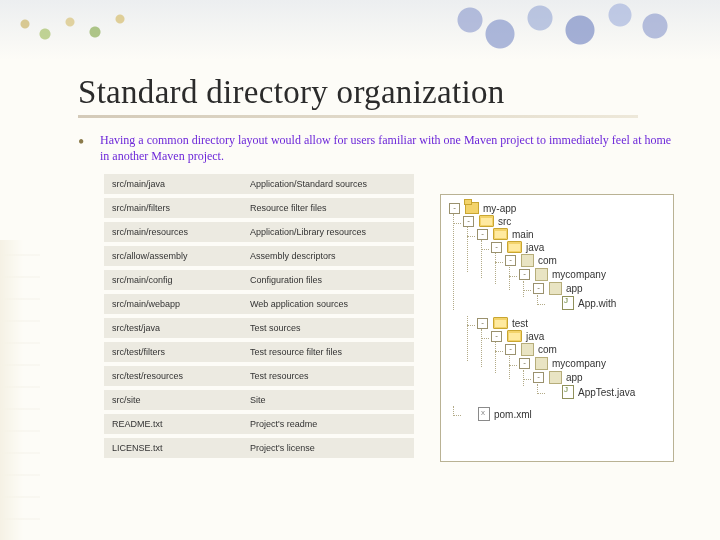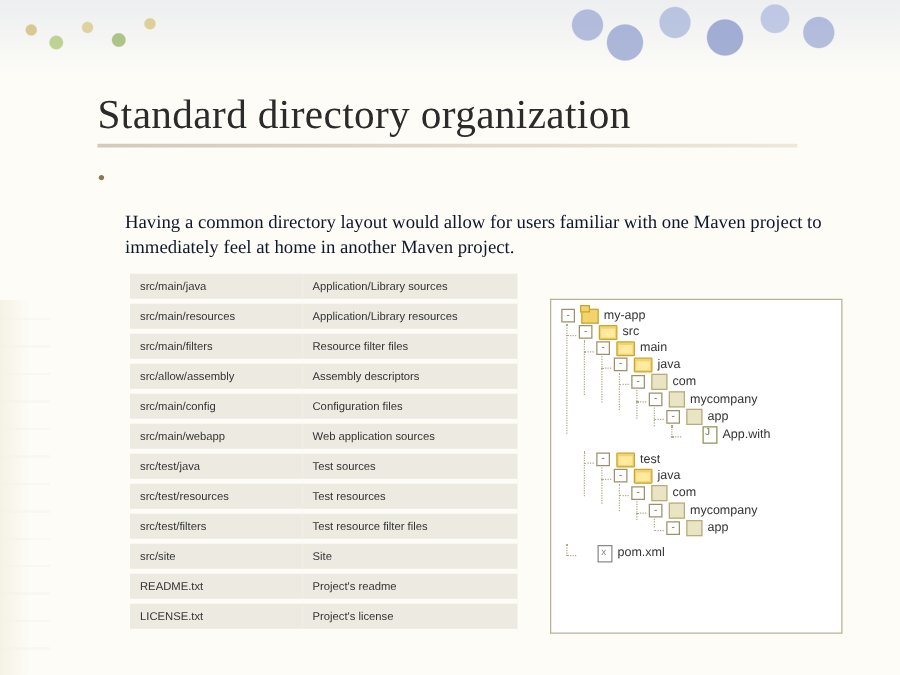--- a/index.html
+++ b/index.html
@@ -79,25 +79,24 @@
   .bullet-row {
     display: flex;
   }
   .bullet {
     width: 22px;
     color: #8a7a4a;
     font-size: 18px;
     line-height: 1.2;
   }
   .para {
-    font-size: 15px;
-    color: #0f172a;
+    font-size: 12px;
+    color: #6d28d9;
     line-height: 1.35;
     max-width: 580px;
-    margin-top: 36px;
   }
 
   .lower {
     display:flex;
     padding: 10px 26px 0 104px;
     gap: 26px;
   }
   table.dirs {
     border-collapse: collapse;
     font-family: Verdana, Arial, sans-serif;
@@ -209,53 +208,53 @@
     <div class="para">Having a common directory layout would allow for users familiar with one Maven project to immediately feel at home in another Maven project.</div>
   </div>
 </div>
 
 <div class="lower">
 
   <table class="dirs">
     <tbody>
       <tr>
           <td>src/main/java</td>
-          <td>Application/Library sources</td>
+          <td>Application/Standard sources</td>
+        </tr>
+      <tr>
+          <td>src/main/filters</td>
+          <td>Resource filter files</td>
         </tr>
       <tr>
           <td>src/main/resources</td>
           <td>Application/Library resources</td>
         </tr>
       <tr>
-          <td>src/main/filters</td>
-          <td>Resource filter files</td>
-        </tr>
-      <tr>
           <td>src/allow/assembly</td>
           <td>Assembly descriptors</td>
         </tr>
       <tr>
           <td>src/main/config</td>
           <td>Configuration files</td>
         </tr>
       <tr>
           <td>src/main/webapp</td>
           <td>Web application sources</td>
         </tr>
       <tr>
           <td>src/test/java</td>
           <td>Test sources</td>
         </tr>
       <tr>
+          <td>src/test/filters</td>
+          <td>Test resource filter files</td>
+        </tr>
+      <tr>
           <td>src/test/resources</td>
           <td>Test resources</td>
-        </tr>
-      <tr>
-          <td>src/test/filters</td>
-          <td>Test resource filter files</td>
         </tr>
       <tr>
           <td>src/site</td>
           <td>Site</td>
         </tr>
       <tr>
           <td>README.txt</td>
           <td>Project's readme</td>
         </tr>
       <tr>
@@ -361,20 +360,29 @@
                                   <span class="pkg"></span>
                                   <span>mycompany</span>
                                 </span>
                               <ul>
                                 <li>
                                   <span class="node">
                                       <span class="exp">-</span>
                                       <span class="pkg"></span>
                                       <span>app</span>
                                     </span>
+                                  <ul>
+                                    <li>
+                                        <span class="node">
+                                          <span class="blank"></span>
+                                          <span class="jfile"></span>
+                                          <span>AppTest.java</span>
+                                        </span>
+                                      </li>
+                                  </ul>
                                 </li>
                               </ul>
                             </li>
                           </ul>
                         </li>
                       </ul>
                     </li>
                   </ul>
                 </li>
               </ul>

